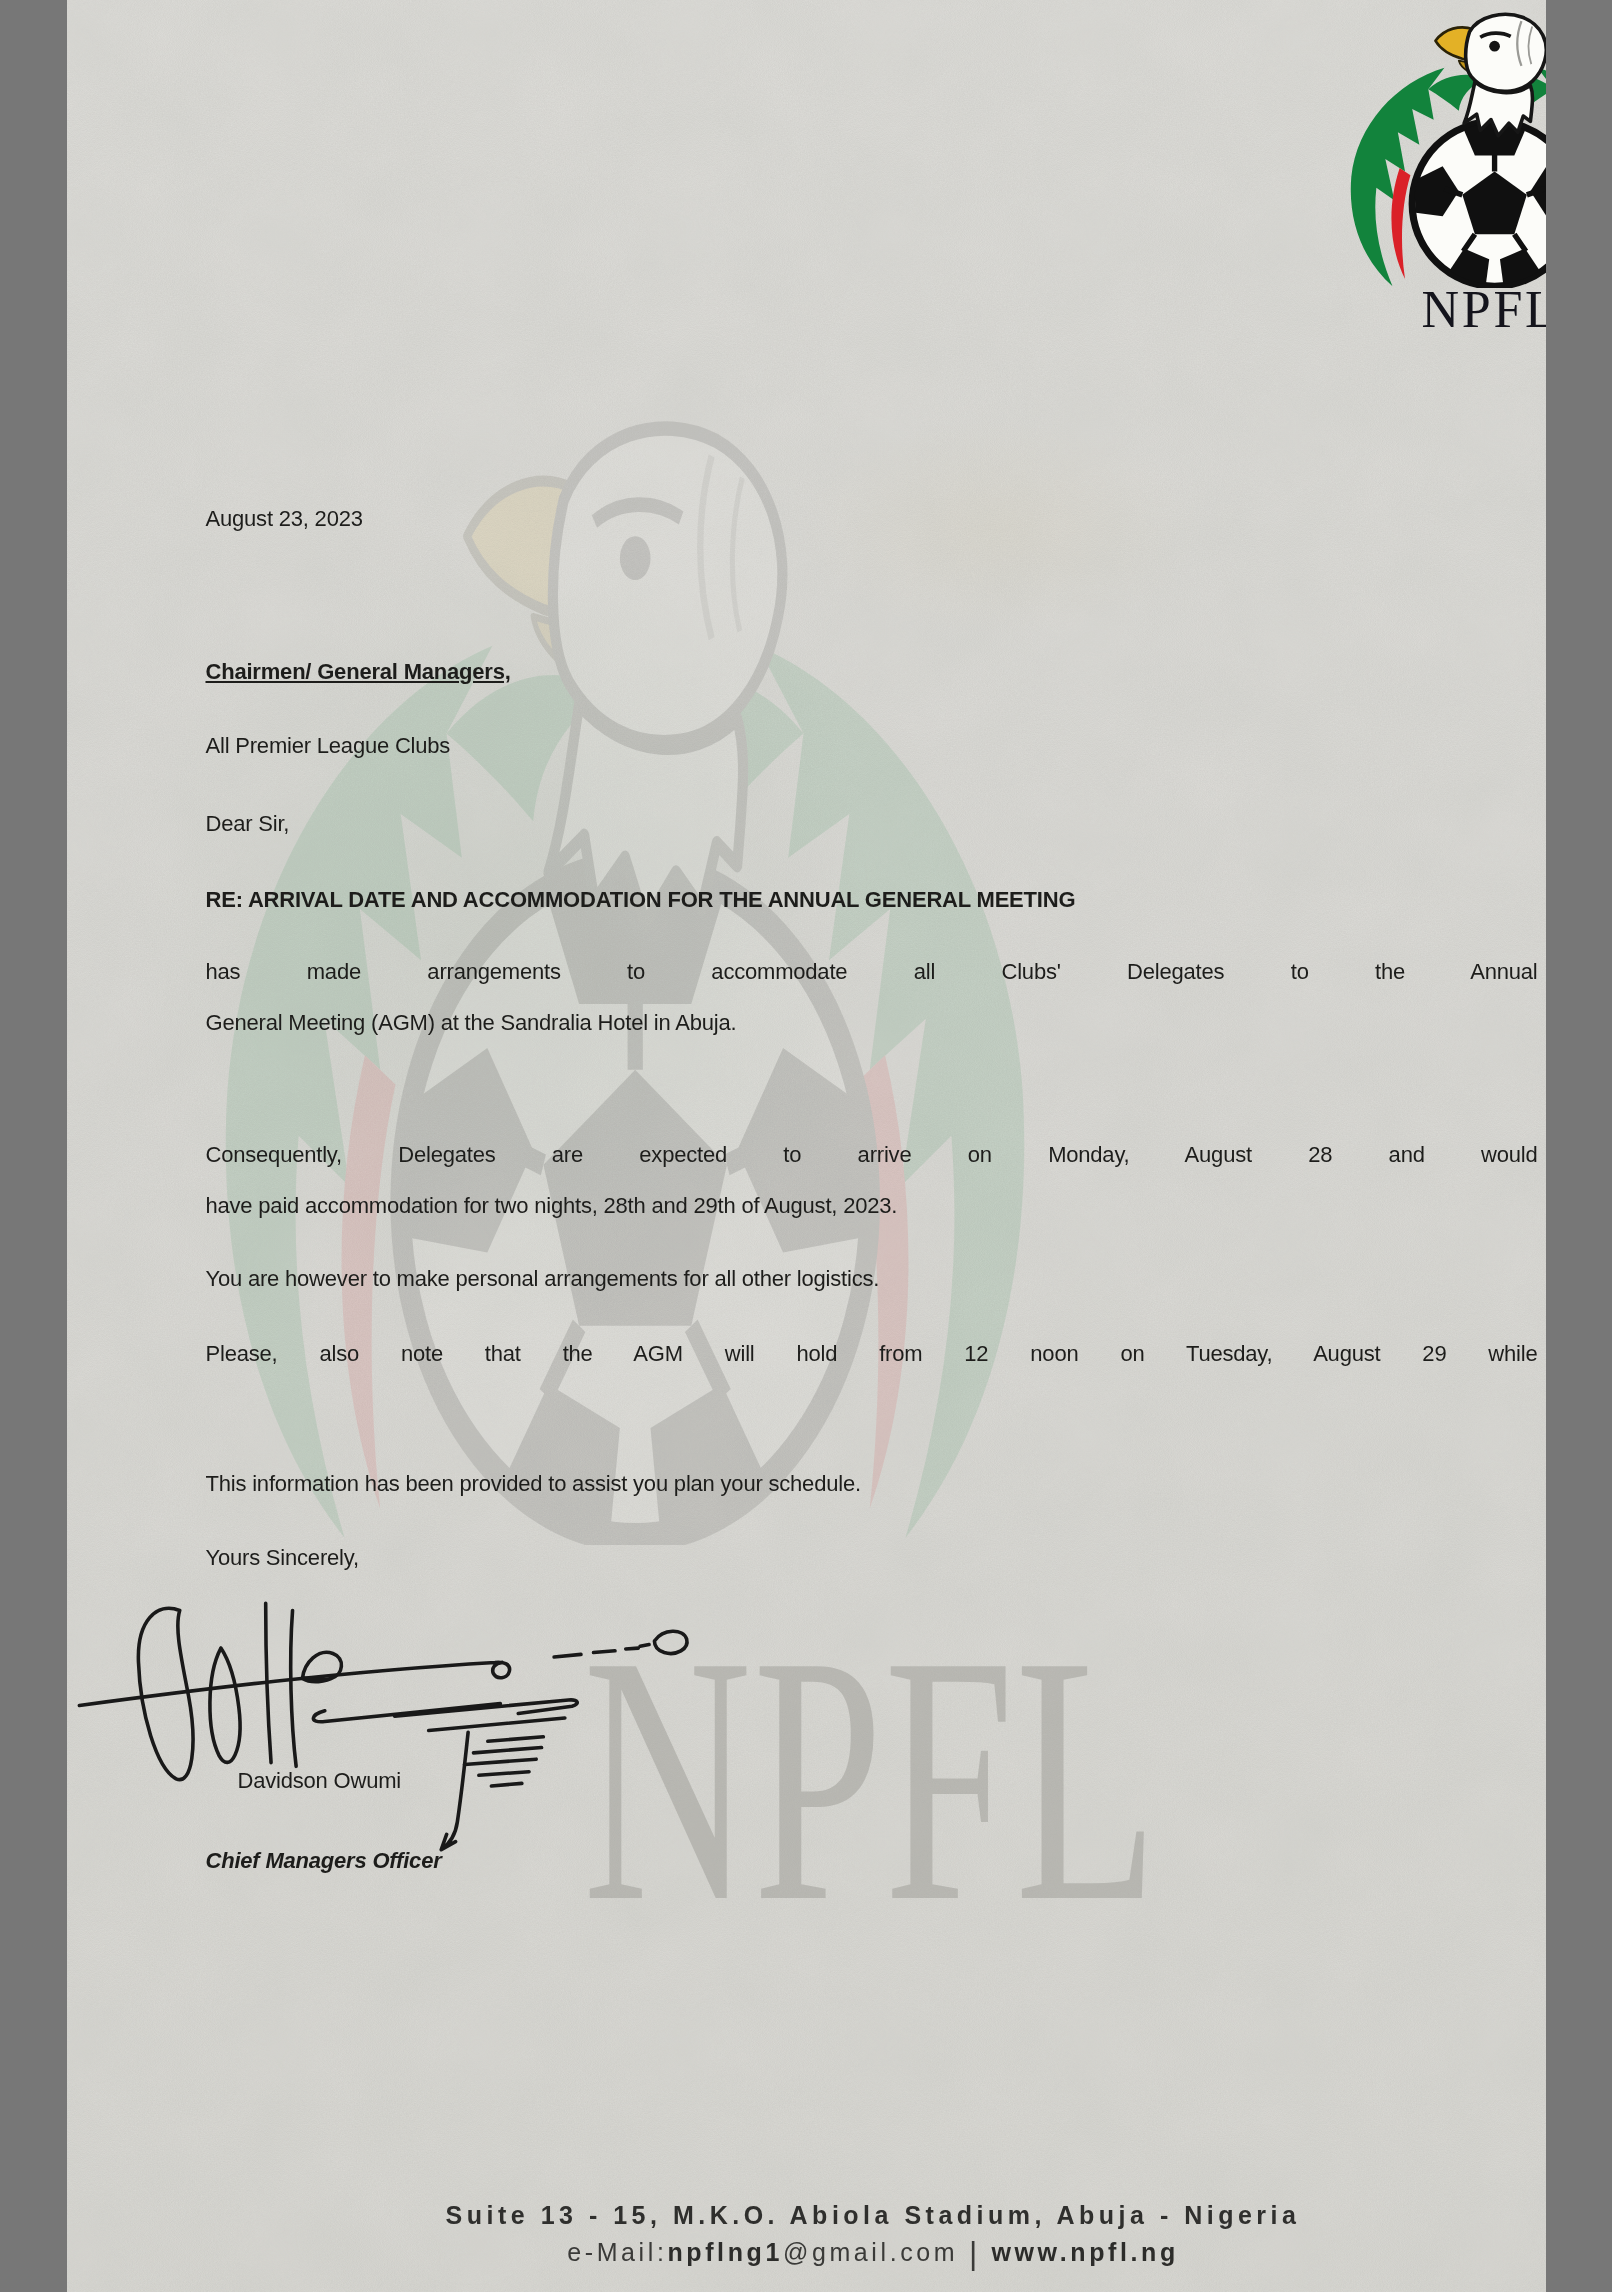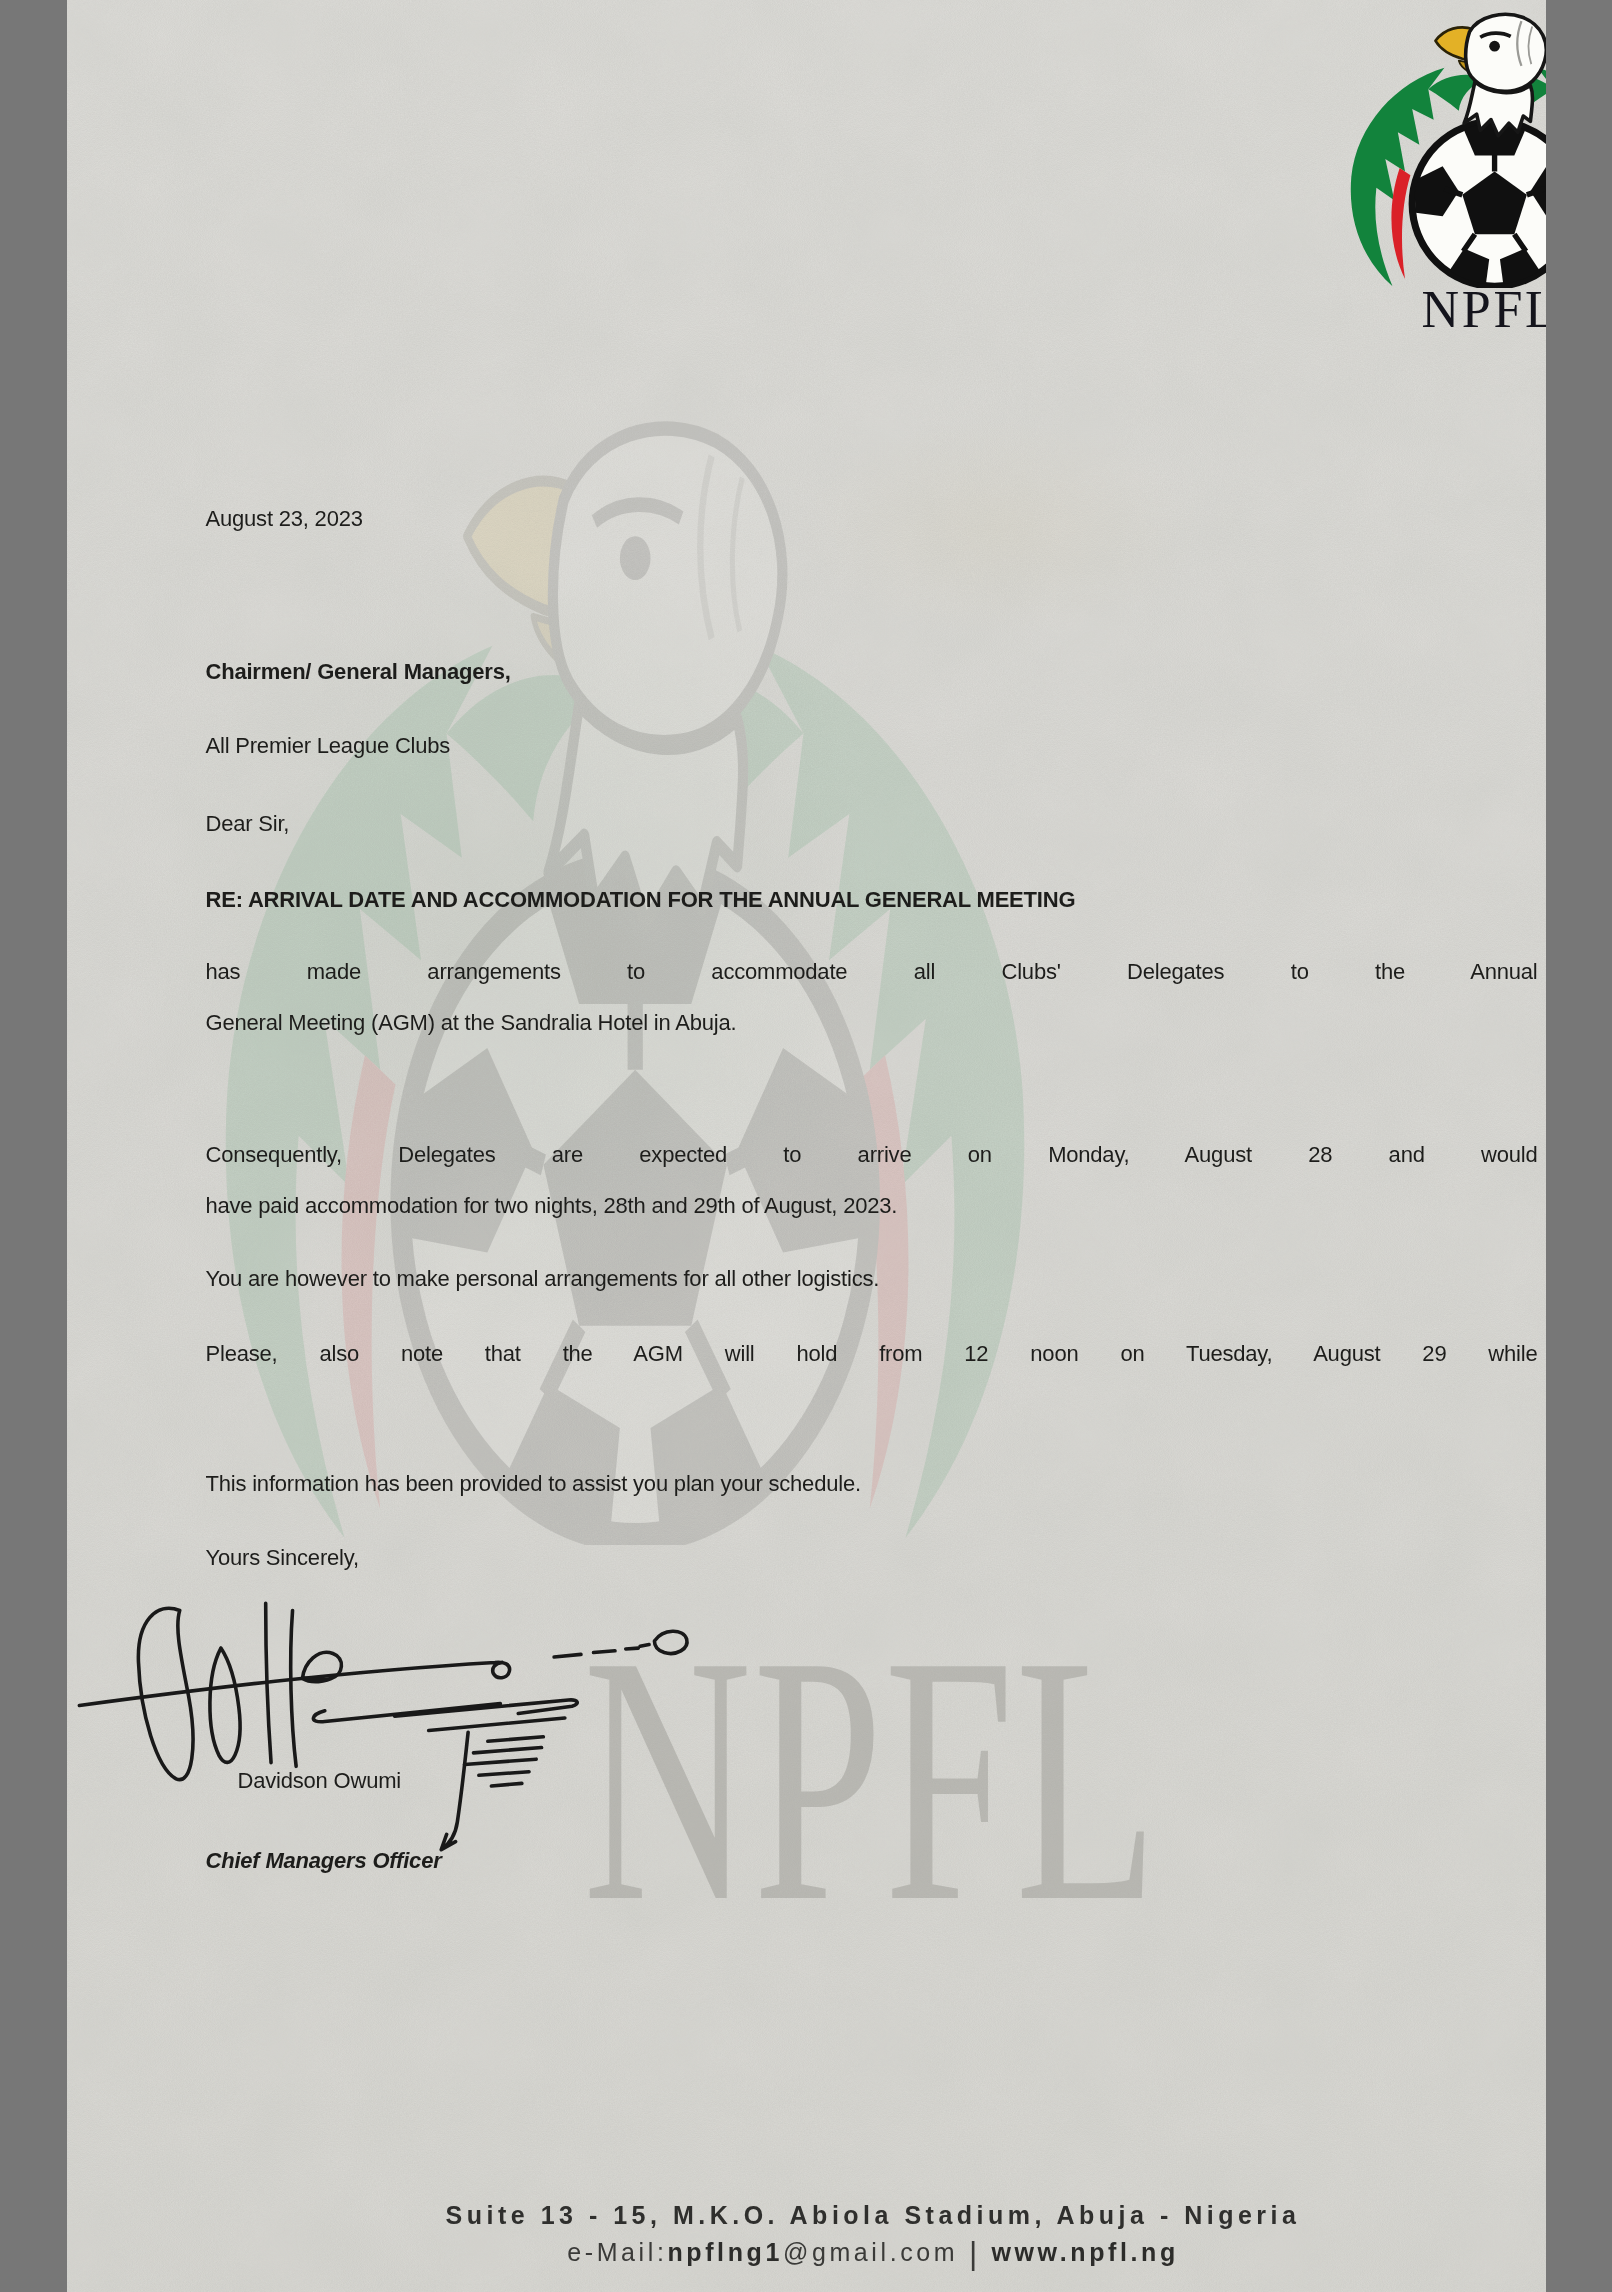--- a/index.html
+++ b/index.html
@@ -26,21 +26,21 @@
   .logo-wordmark{
     position:absolute;left:1243px;top:281px;width:362px;
     font:400 52px/1.1 "Liberation Serif",serif;color:#14141c;
     text-align:center;letter-spacing:2.7px;
   }
   .tblock{position:absolute;left:139px;width:1332px;font-size:22px;line-height:51px;letter-spacing:-0.2px;}
   .bold{font-weight:700;}
   .ln{text-align:left;}
   .ln.j{text-align:justify;text-align-last:justify;}
   .date{top:493px;}
-  .recip1{top:646px;}
+  .recip1{top:646px;text-decoration:underline;}
   .recip2{top:720px;}
   .salut{top:798px;}
   .subject{top:874px;font-weight:700;}
   .p0{top:946px;} .p1{top:1129px;} .p2{top:1253px;} .p3{top:1328px;} .p4{top:1458px;}
   .closing{top:1532px;}
   svg.signature{position:absolute;left:7.2px;top:1596px;width:627px;height:269px;}
   .sig-name{top:1755px;font-weight:400;margin-left:32px;}
   .sig-title{top:1835px;font-weight:700;font-style:italic;}
   .footer{
     position:absolute;left:0;top:2198px;width:1613px;text-align:center;

